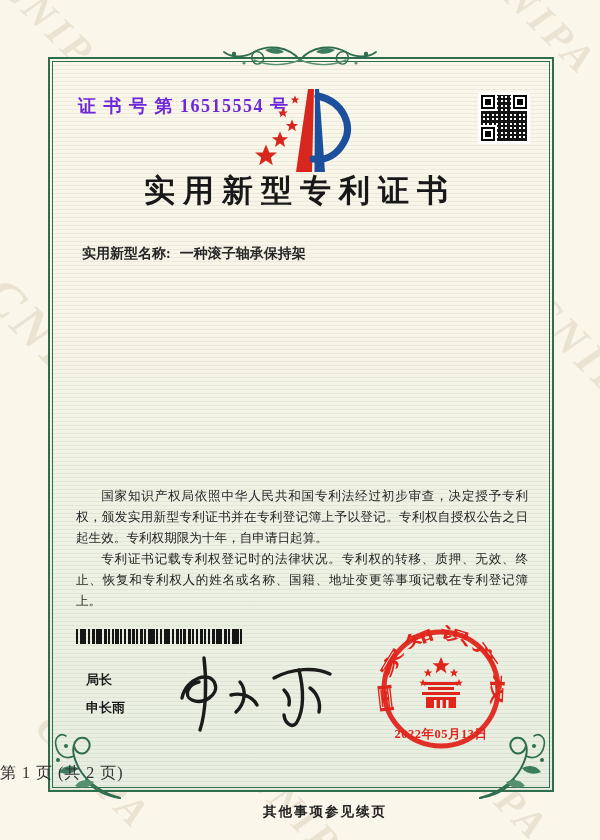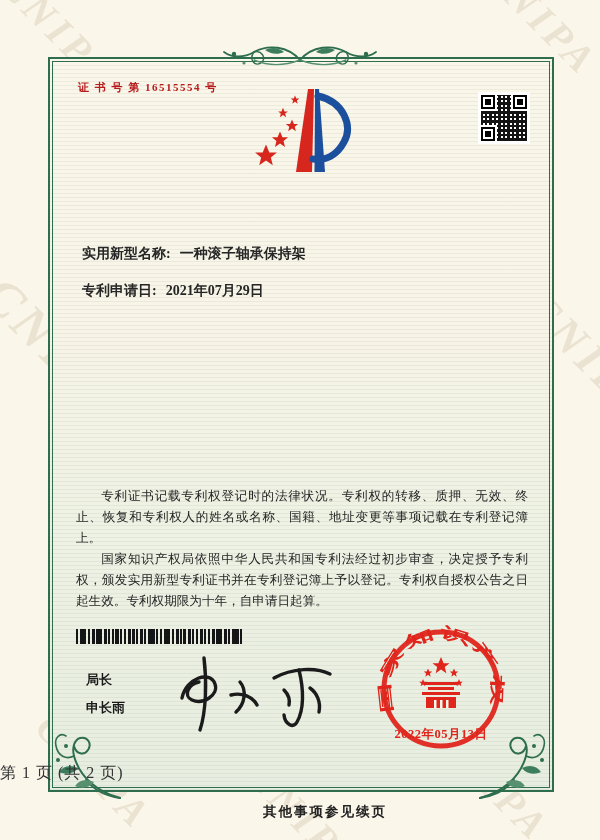--- a/index.html
+++ b/index.html
@@ -15,21 +15,21 @@
   
   .frame{position:absolute;left:48px;top:57px;width:502px;height:731px;z-index:1;
       border:2.5px solid #2E6E4E;
       background:
         repeating-linear-gradient(0deg, rgba(125,165,140,.13) 0 1px, rgba(125,165,140,0) 1px 4px),
         linear-gradient(180deg,#FBF6EA 0%,#F8F4E7 36%,#EEF1E3 66%,#E7EDE0 100%);}
   .frame::before{content:"";position:absolute;inset:2px;border:1px solid #2E6E4E;}
 
   .orn{position:absolute;z-index:3;}
 
-  .cert-no{position:absolute;left:78px;top:80px;z-index:4;font-size:11px;color:#b91c1c;
+  .cert-no{position:absolute;left:78px;top:94px;z-index:4;font-size:18px;color:#6d28d9;
       letter-spacing:1.5px;font-weight:600;}
 
   .logo{position:absolute;left:250px;top:86px;z-index:4;}
 
   .qr{position:absolute;left:478px;top:92px;width:52px;height:52px;background:#fff;z-index:4;}
   .qr-noise{position:absolute;inset:3px;opacity:.92;
       background-image:
         repeating-linear-gradient(90deg,#000 0 2px,transparent 2px 4px),
         repeating-linear-gradient(0deg,#000 0 2px,transparent 2px 4px);
       background-size:9px 7px,7px 9px;}
@@ -136,33 +136,31 @@
     <path d="M 68 10 C 94 16 103 40 94 56 C 87 69 76 75 63 73" stroke="#1C4F9C" stroke-width="7" fill="none" stroke-linecap="round"></path>
   </svg>
 
   <div class="qr">
     <div class="qr-noise"></div>
     <div class="f f-tl"></div>
     <div class="f f-tr"></div>
     <div class="f f-bl"></div>
   </div>
 
+  <div class="title">实用新型专利证书</div>
 
   <div class="fields">
     <div class="frow">
       <span class="lab">实用新型名称:</span><span>一种滚子轴承保持架</span>
     </div>
-    <div class="frow">
-      <span class="lab">专利申请日:</span><span>2021年07月29日</span>
-    </div>
   </div>
 
   <div class="body-text">
+    <p>国家知识产权局依照中华人民共和国专利法经过初步审查，决定授予专利权，颁发实用新型专利证书并在专利登记簿上予以登记。专利权自授权公告之日起生效。专利权期限为十年，自申请日起算。</p>
     <p>专利证书记载专利权登记时的法律状况。专利权的转移、质押、无效、终止、恢复和专利权人的姓名或名称、国籍、地址变更等事项记载在专利登记簿上。</p>
-    <p>国家知识产权局依照中华人民共和国专利法经过初步审查，决定授予专利权，颁发实用新型专利证书并在专利登记簿上予以登记。专利权自授权公告之日起生效。专利权期限为十年，自申请日起算。</p>
   </div>
 
   <div class="barcode"></div>
 
   <div class="signer">
     <div>局长</div>
     <div>申长雨</div>
   </div>
 
   <svg class="signature" width="185" height="95" viewBox="0 0 185 95" fill="none" stroke="#1b1b1b" stroke-width="3.4" stroke-linecap="round">

